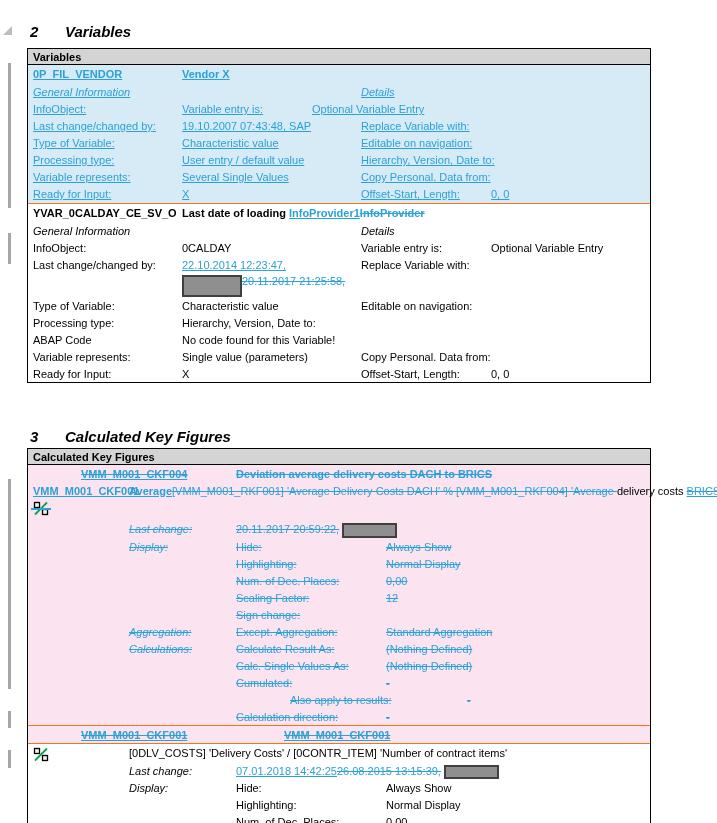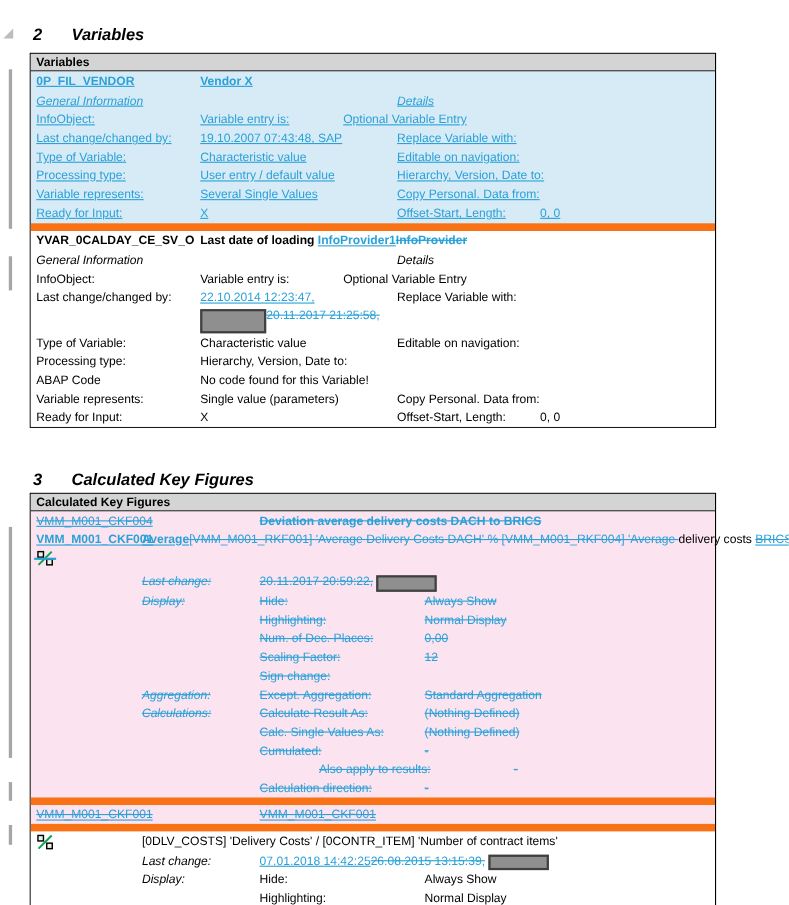--- a/index.html
+++ b/index.html
@@ -28,34 +28,34 @@
   }
   .tbl{position:absolute;width:624px;border:1px solid #000;background:#fff;}
   .tbl-header{
     background:var(--bg-hdr);border-bottom:1px solid #000;
     font-weight:bold;padding:1px 5px;height:16px;line-height:14px;
   }
   .block{width:100%;}
   .bg-inserted{background:var(--bg-ins);}
   .bg-deleted{background:var(--bg-del);}
   .bg-none{background:#fff;}
-  .block.divider{border-bottom:7px solid #f97316;}
+  .block.divider{border-bottom:1px solid #f97316;}
   .row{display:flex;align-items:flex-start;padding-left:5px;}
   .cell{flex:0 0 auto;white-space:nowrap;overflow:visible;padding-top:1px;}
   .cell.last{flex:1 1 auto;}
   .seg-p{}
   .seg-b{font-weight:bold;}
   .seg-i{font-style:italic;}
   .seg-l{color:var(--link);text-decoration:underline;}
   .seg-bl{color:var(--link);font-weight:bold;text-decoration:underline;}
   .seg-il{color:var(--link);font-style:italic;text-decoration:underline;}
   .seg-s{color:var(--link);text-decoration:line-through;}
   .seg-bs{color:var(--link);font-weight:bold;text-decoration:line-through;}
   .seg-su{color:var(--link);text-decoration:underline line-through;}
-  .seg-bsu{color:var(--link);font-weight:normal;text-decoration:underline line-through;}
+  .seg-bsu{color:var(--link);font-weight:bold;text-decoration:underline line-through;margin-left:48px;}
   .seg-is{color:var(--link);font-style:italic;text-decoration:line-through;}
   .redact{
     display:inline-block;background:var(--redact);
     border:2px solid var(--redact-border);vertical-align:text-top;
   }
   .redact.ml{margin-left:3px;}
   .icon-wrap{position:relative;display:inline-block;width:16px;height:15px;vertical-align:middle;}
   .icon-wrap svg{display:block;}
   .icon-strike::after{
     content:"";position:absolute;left:-2px;right:-2px;top:7px;height:2px;background:var(--link);
@@ -131,20 +131,21 @@
           <div class="cell last"></div>
         </div>
         <div class="row" style="min-height: 16.5px;">
           <div class="cell" style="width: 149px;"><span class="seg-i">General Information</span></div>
           <div class="cell" style="width: 179px;"></div>
           <div class="cell" style="width: 130px;"><span class="seg-i">Details</span></div>
           <div class="cell last"></div>
         </div>
         <div class="row" style="min-height: 16.5px;">
           <div class="cell" style="width: 149px;"><span class="seg-p">InfoObject:</span></div>
+          <div class="cell" style="width: 179px;"><span class="seg-p">0CALDAY</span></div>
           <div class="cell" style="width: 130px;"><span class="seg-p">Variable entry is:</span></div>
           <div class="cell last"><span class="seg-p">Optional Variable Entry</span></div>
         </div>
         <div class="row" style="min-height: 40px;">
           <div class="cell" style="width: 149px;"><span class="seg-p">Last change/changed by:</span></div>
           <div class="cell" style="width: 179px;"><span class="seg-l">22.10.2014 12:23:47,</span><br><span class="redact" style="width: 60px; height: 22px;"></span><span class="seg-s">20.11.2017 21:25:58,</span></div>
           <div class="cell" style="width: 130px;"><span class="seg-p">Replace Variable with:</span></div>
           <div class="cell last"></div>
         </div>
         <div class="row" style="min-height: 16.5px;">

